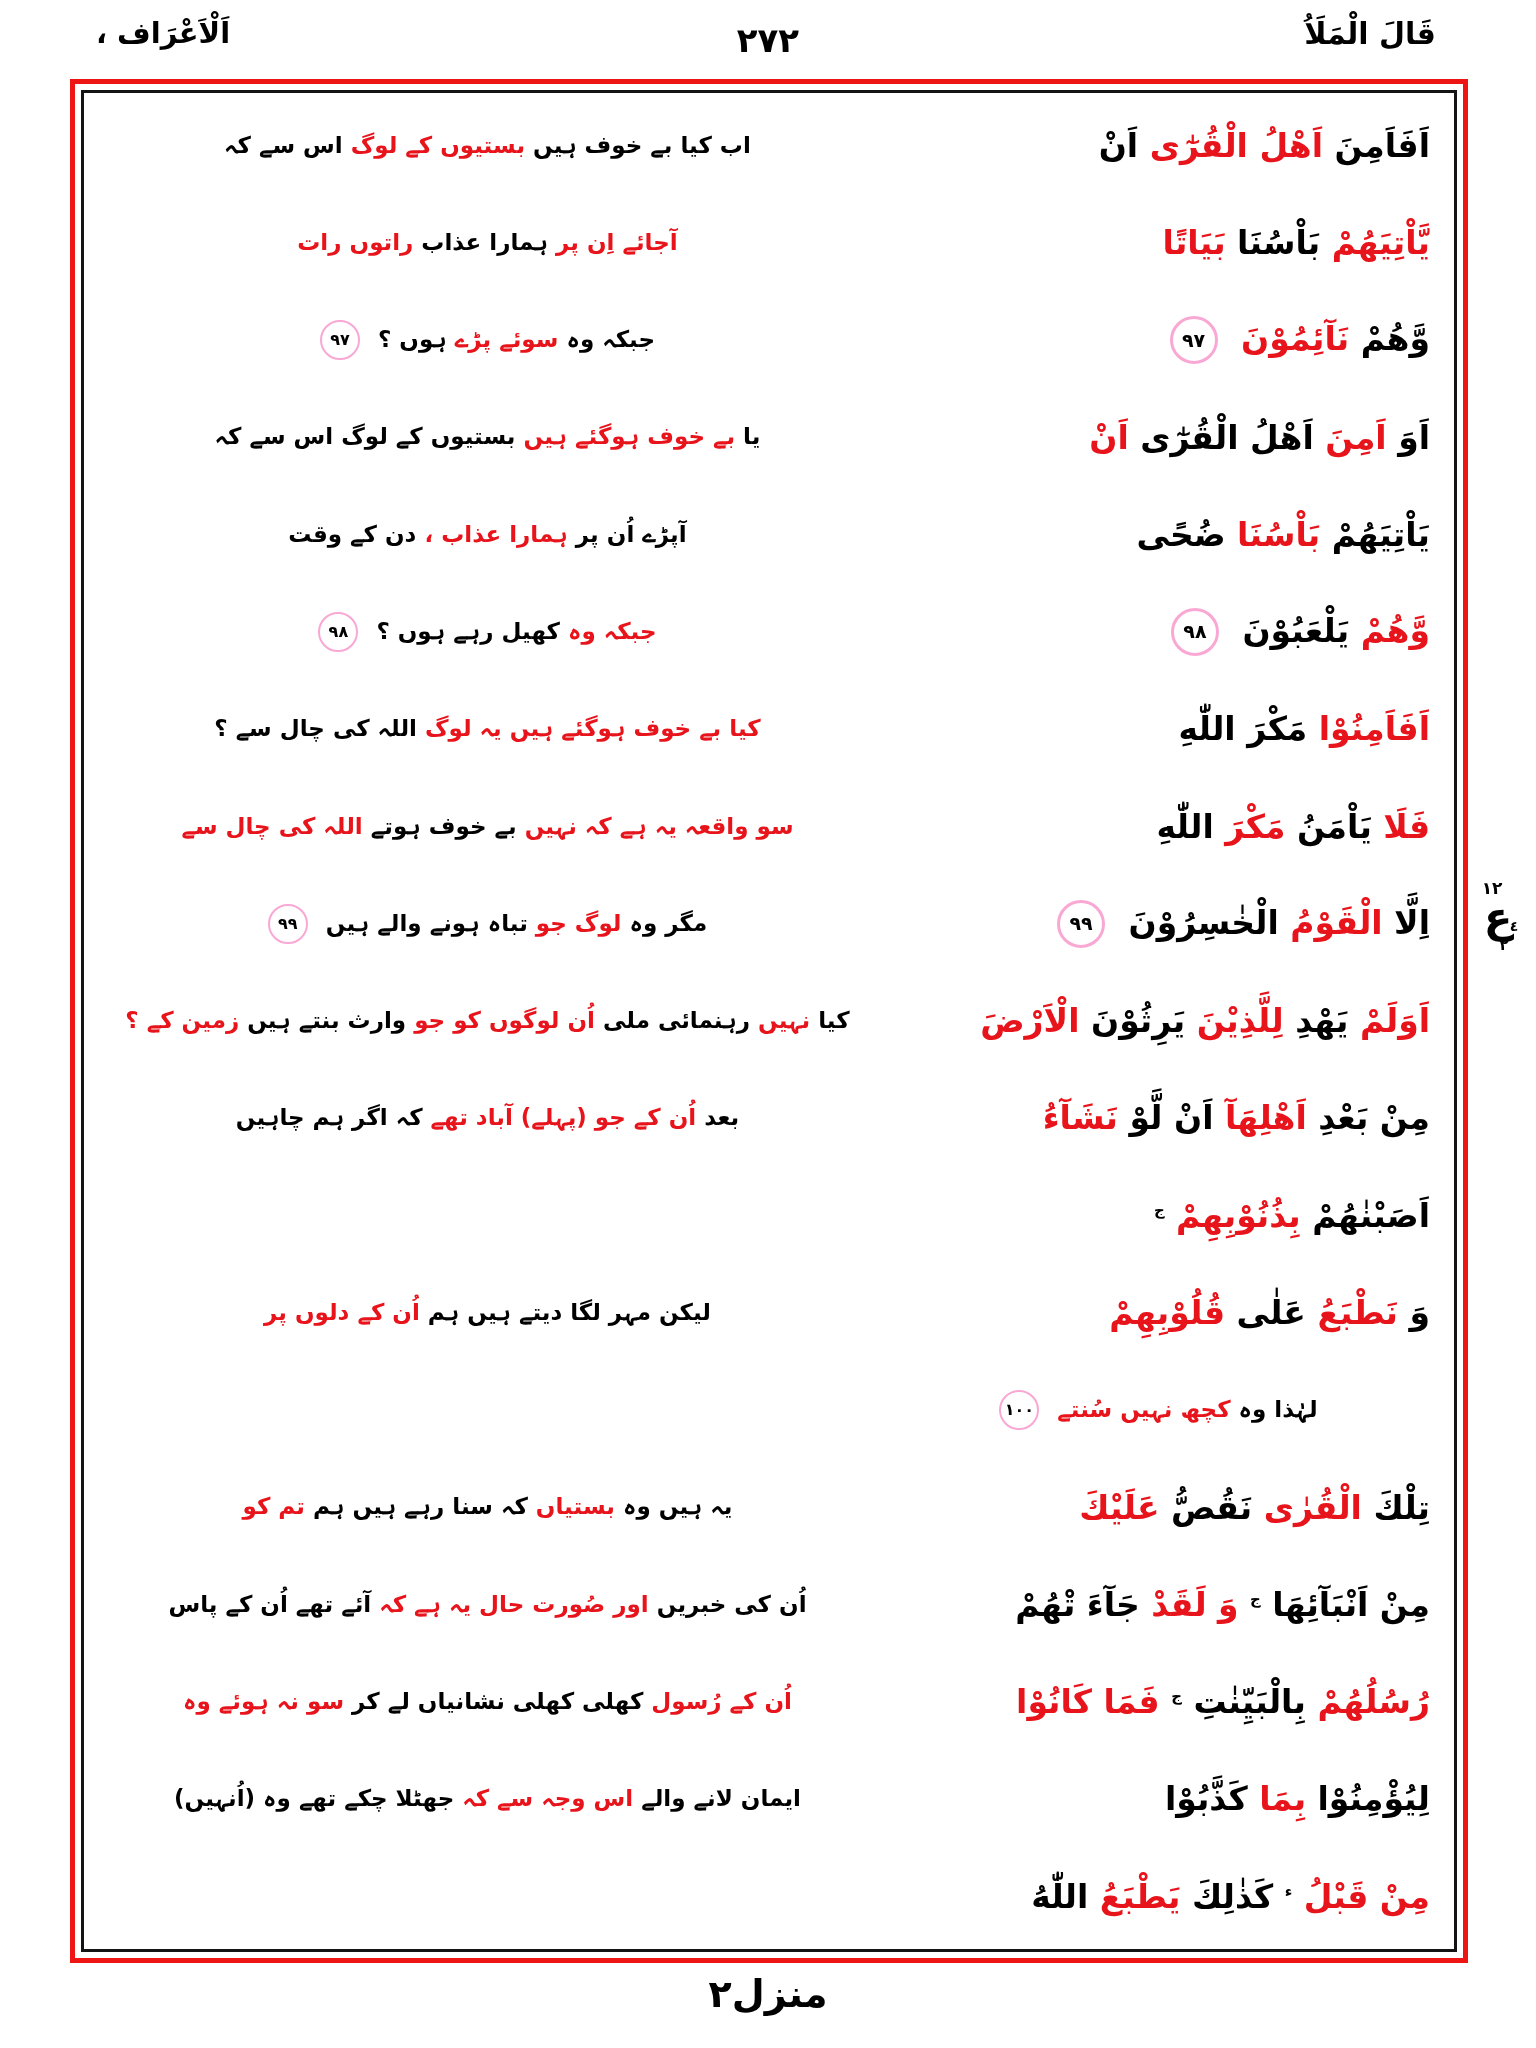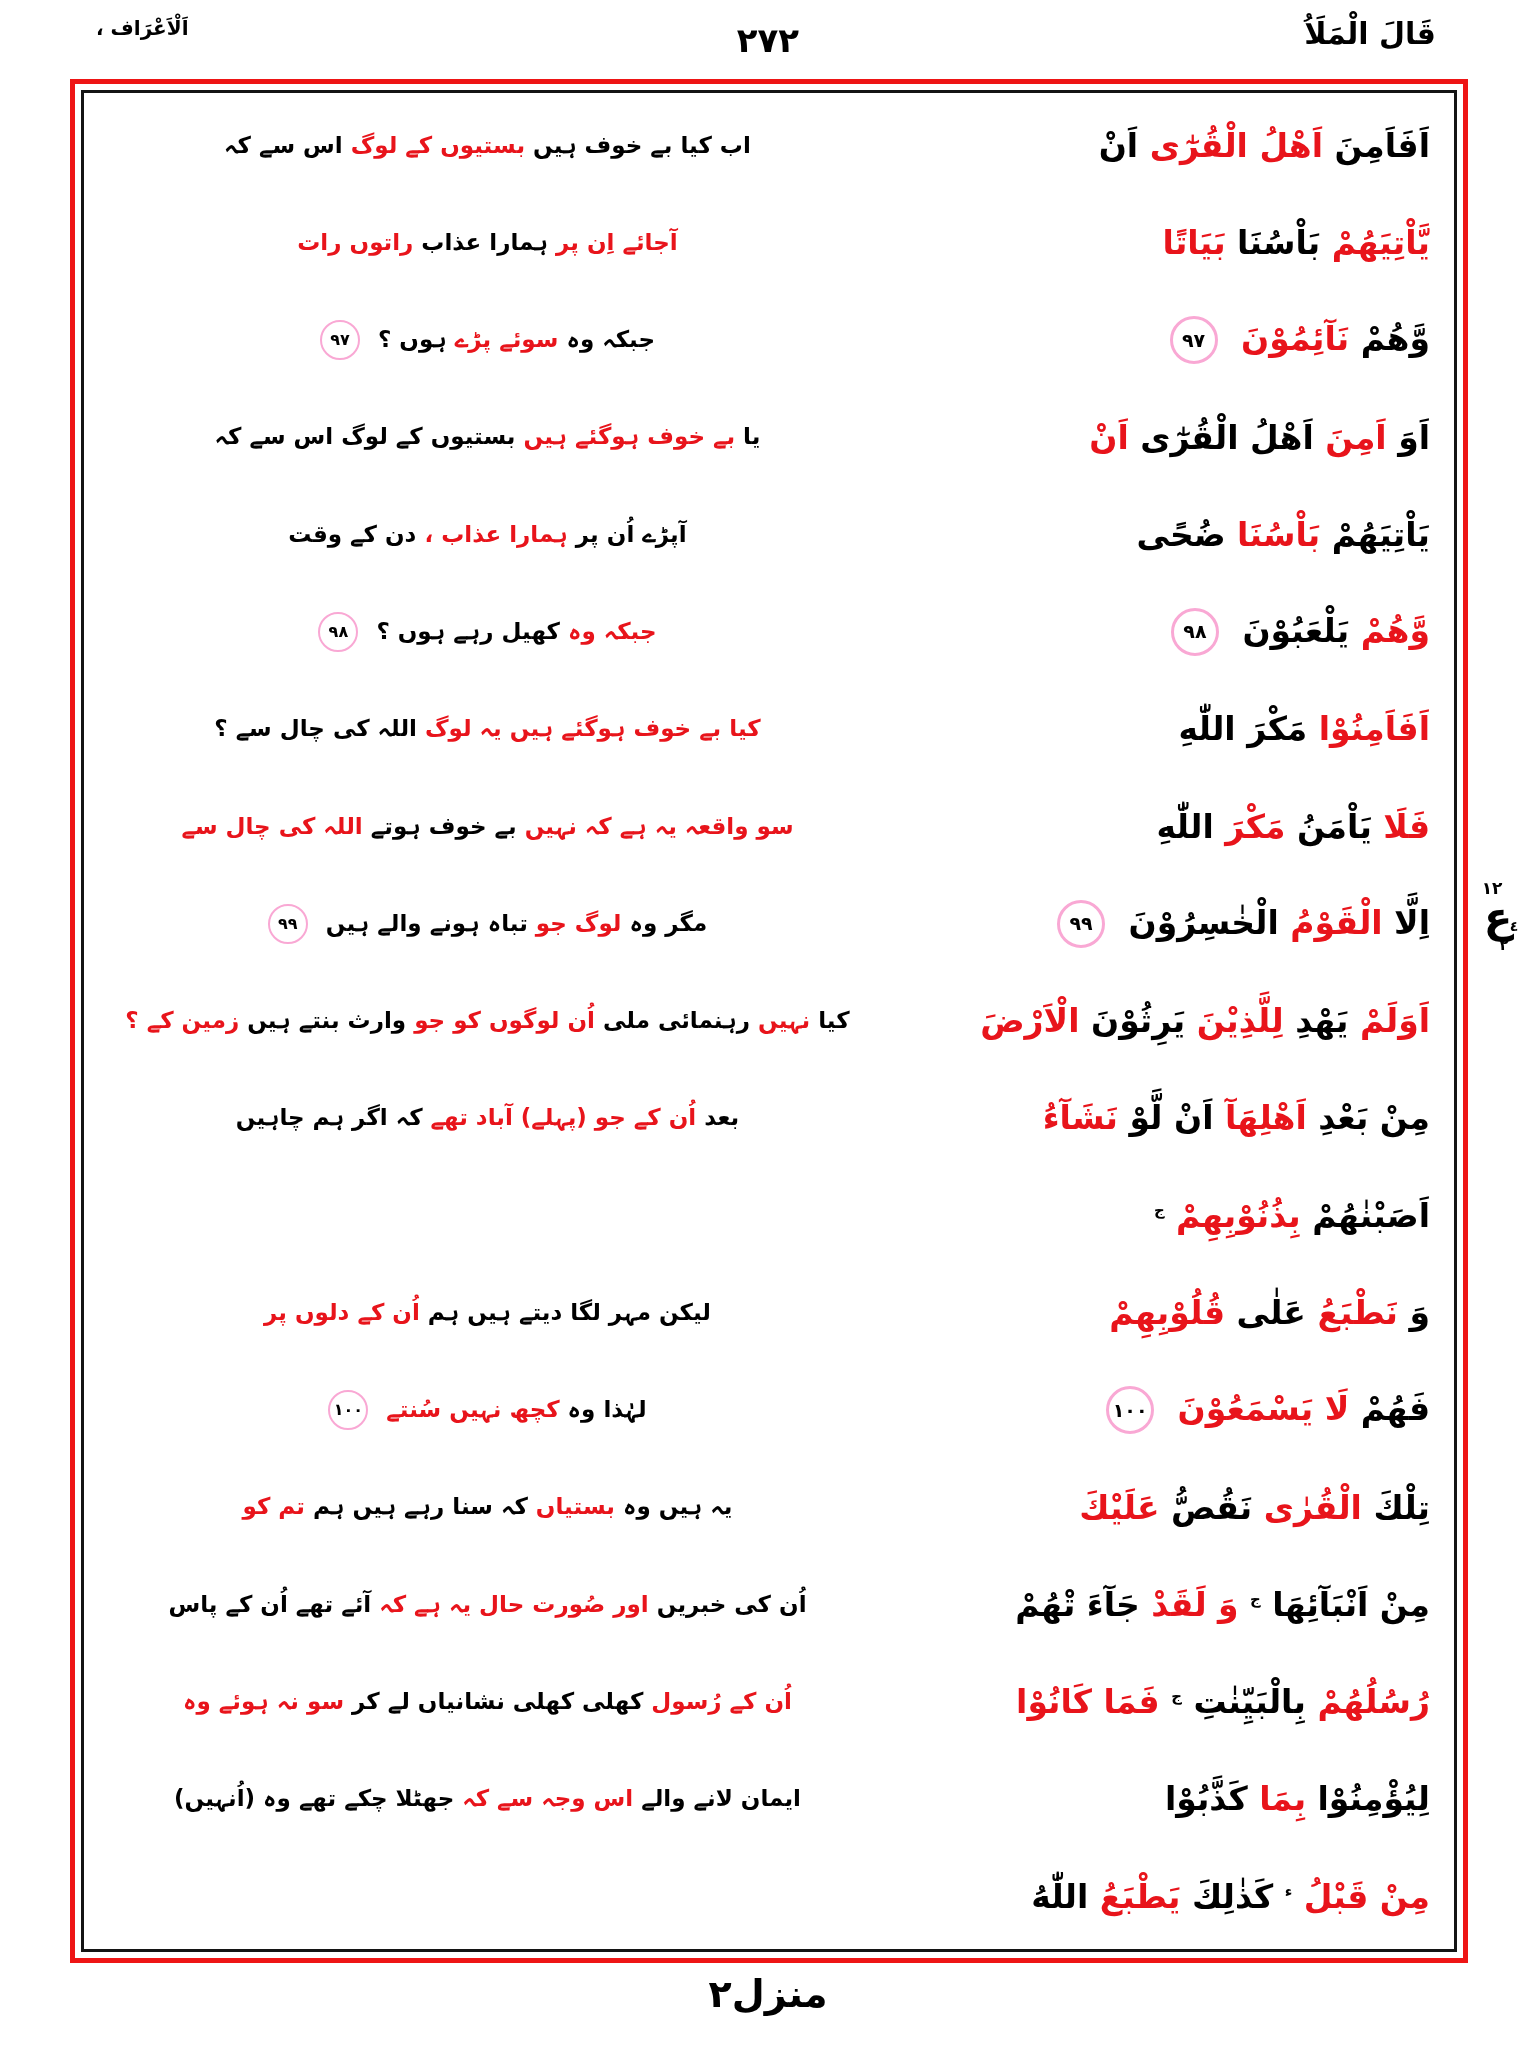--- a/index.html
+++ b/index.html
@@ -6,21 +6,21 @@
   body{
     width:1536px;height:2048px;position:relative;overflow:hidden;
     font-family:"DejaVu Sans", sans-serif;
   }
   .page{position:absolute;inset:0;background:#fff;}
 
   
   .hdr{position:absolute;top:0;left:0;right:0;height:78px;font-weight:bold;}
   .hdr-right{position:absolute;top:16px;right:100px;font-size:30px;direction:rtl;color:#000;}
   .hdr-center{position:absolute;top:20px;left:0;right:0;text-align:center;font-size:34px;color:#000;}
-  .hdr-left{position:absolute;top:16px;left:96px;font-size:20px;direction:rtl;color:#000;}
+  .hdr-left{position:absolute;top:16px;left:96px;font-size:29px;direction:rtl;color:#000;}
 
   
   .frame-red{
     position:absolute;left:70px;top:79px;width:1398px;height:1884px;
     border:5px solid var(--border-red,#ee1515);box-sizing:border-box;background:#fff;
   }
   .frame-black{
     position:absolute;inset:6px;border:3px solid #141414;box-sizing:border-box;
   }
 
@@ -127,21 +127,20 @@
             <div class="cell ur"><span class="seg black">بعد</span> <span class="seg red">اُن کے جو (پہلے) آباد تھے</span> <span class="seg black">کہ اگر ہم چاہیں</span> </div>
           </div>
           <div class="row">
             <div class="cell ar"><span class="seg black">اَصَبْنٰهُمْ</span> <span class="seg red">بِذُنُوْبِهِمْ</span> <span class="seg black small">ج</span> </div>
           </div>
           <div class="row">
             <div class="cell ar"><span class="seg black">وَ</span> <span class="seg red">نَطْبَعُ</span> <span class="seg black">عَلٰى</span> <span class="seg red">قُلُوْبِهِمْ</span> </div>
             <div class="cell ur"><span class="seg black">لیکن مہر لگا دیتے ہیں ہم</span> <span class="seg red">اُن کے دلوں پر</span> </div>
           </div>
           <div class="row">
-            <div class="cell ar"><span class="seg black">فَهُمْ</span> <span class="seg red">لَا يَسْمَعُوْنَ</span> <span class="verse">۱۰۰</span></div>
             <div class="cell ur"><span class="seg black">لہٰذا وہ</span> <span class="seg red">کچھ نہیں سُنتے</span> <span class="verse">۱۰۰</span></div>
           </div>
           <div class="row">
             <div class="cell ar"><span class="seg black">تِلْكَ</span> <span class="seg red">الْقُرٰى</span> <span class="seg black">نَقُصُّ</span> <span class="seg red">عَلَيْكَ</span> </div>
             <div class="cell ur"><span class="seg black">یہ ہیں وہ</span> <span class="seg red">بستیاں</span> <span class="seg black">کہ سنا رہے ہیں ہم</span> <span class="seg red">تم کو</span> </div>
           </div>
           <div class="row">
             <div class="cell ar"><span class="seg black">مِنْ اَنْبَآئِهَا</span> <span class="seg black small">ج</span> <span class="seg red">وَ لَقَدْ</span> <span class="seg black">جَآءَ تْهُمْ</span> </div>
             <div class="cell ur"><span class="seg black">اُن کی خبریں</span> <span class="seg red">اور صُورت حال یہ ہے کہ</span> <span class="seg black">آئے تھے اُن کے پاس</span> </div>
           </div>

